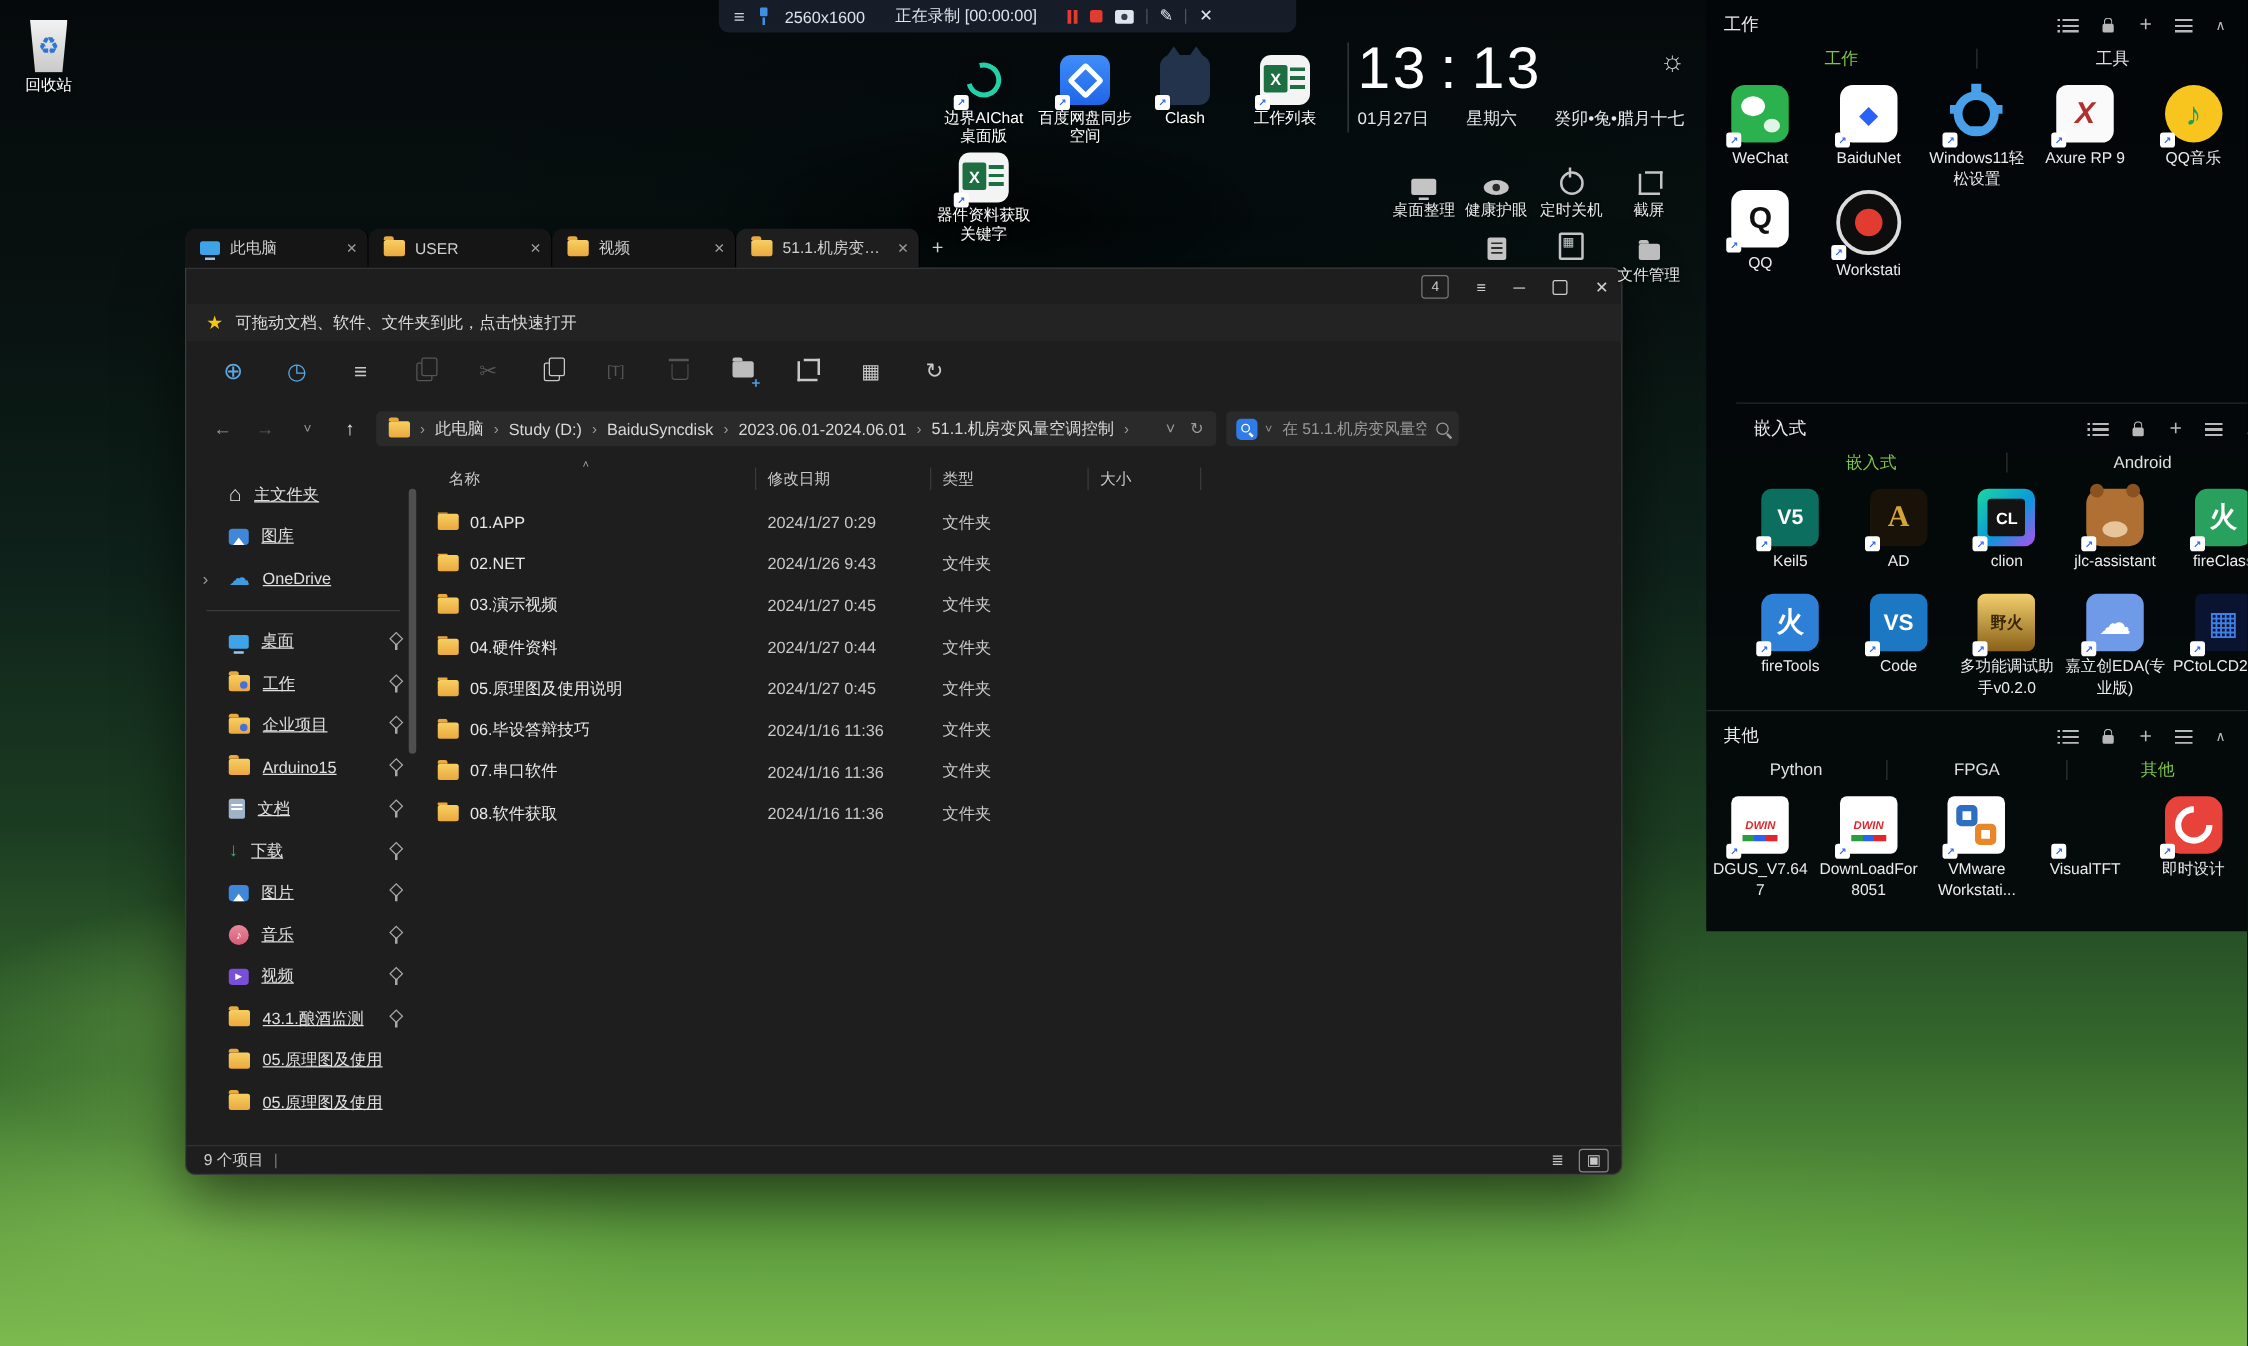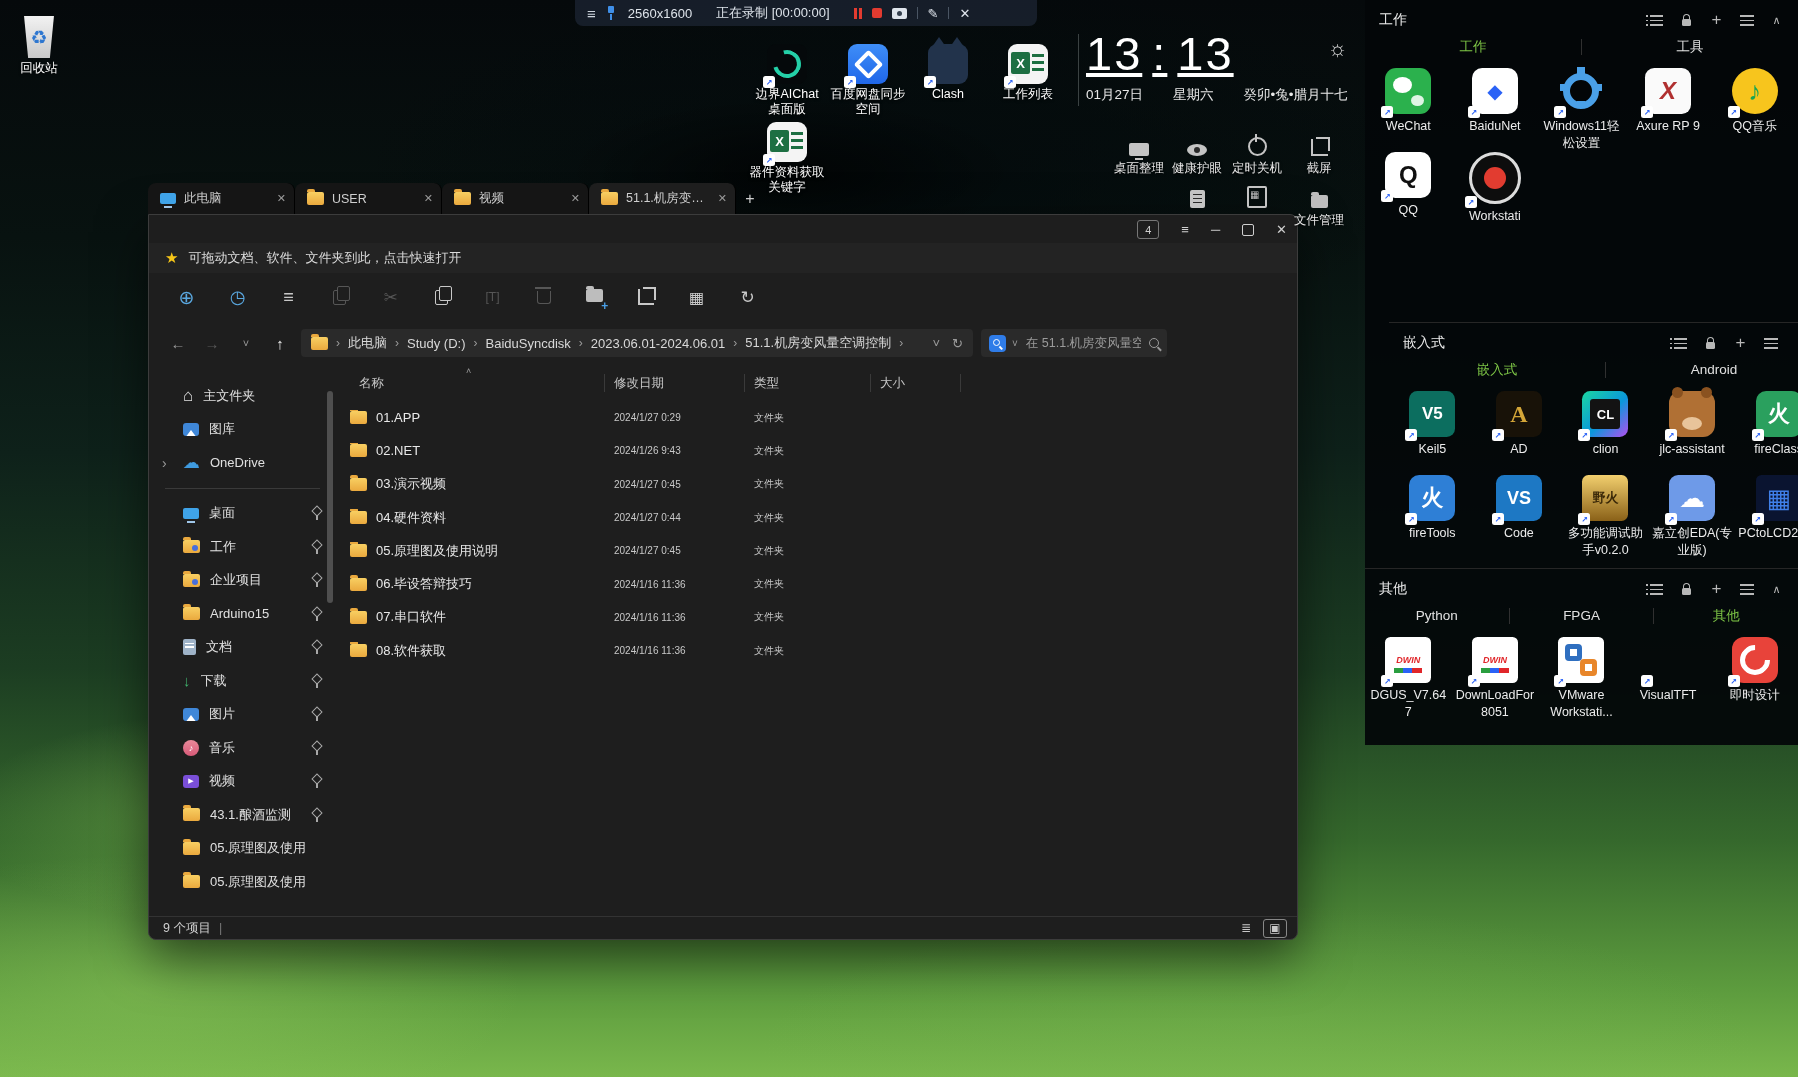--- a/index.html
+++ b/index.html
@@ -83,21 +83,21 @@
   .ic-clash::before,.ic-clash::after{content:"";position:absolute;top:-7px;border-left:7px solid transparent;border-right:7px solid transparent;border-bottom:10px solid #22334b;}
   .ic-clash::before{left:4px;} .ic-clash::after{right:4px;}
   .ic-excel{background:#f4f4f4;border-radius:12%;}
   .ic-excel::before{content:"X";position:absolute;left:3px;top:8px;width:19px;height:22px;background:#1d6f42;
     color:#fff;font-size:13px;display:flex;align-items:center;justify-content:center;border-radius:2px;}
   .ic-excel::after{content:"";position:absolute;right:4px;top:10px;width:12px;height:18px;
     background:repeating-linear-gradient(180deg,#1d6f42 0 3px,transparent 3px 7px);}
   
   .clock{position:absolute;left:1086px;top:28px;width:290px;z-index:1;color:#fff;}
   .clock .vline{position:absolute;left:-8px;top:6px;width:1px;height:72px;background:rgba(160,170,170,.35);}
-  .time{font-size:47px;font-weight:300;letter-spacing:2px;line-height:1.1;display:flex;gap:10px;text-decoration:underline;}
+  .time{font-size:47px;font-weight:300;letter-spacing:2px;line-height:1.1;display:flex;gap:10px;}
   .sun{position:absolute;right:28px;top:8px;font-size:22px;color:#d8d8d8;}
   .dateline{margin-top:6px;font-size:13.5px;color:#e8e8e8;display:flex;gap:30px;}
   
   .witem{position:absolute;width:60px;text-align:center;z-index:6;color:#e8e8e8;font-size:12.5px;}
   .witem .wlab{margin-top:4px;text-shadow:0 1px 3px #000;}
   .wi{height:22px;display:flex;align-items:flex-end;justify-content:center;}
   .wi-monitor i{width:20px;height:13px;background:#c4c4c4;border-radius:2px;display:block;position:relative;}
   .wi-monitor i::after{content:"";position:absolute;left:6px;bottom:-4px;width:8px;height:2.5px;background:#c4c4c4;}
   .wi-eye i{width:20px;height:12px;background:#c4c4c4;border-radius:50%;display:block;position:relative;}
   .wi-eye i::after{content:"";position:absolute;left:7px;top:3px;width:6px;height:6px;border-radius:50%;background:#2a2a2a;}
@@ -162,33 +162,33 @@
   .ic-q{width:17px;height:17px;background:#2f7ce8;border-radius:4px;position:relative;}
   .ic-q::before{content:"";position:absolute;left:4px;top:4px;width:5px;height:5px;border:1.5px solid #fff;border-radius:50%;}
   .ic-q::after{content:"";position:absolute;right:3px;bottom:3px;width:4px;height:1.5px;background:#fff;transform:rotate(45deg);}
   .searchbox input{flex:1;background:transparent;border:none;outline:none;color:#d8d8d8;
     font-size:12.5px;font-family:inherit;min-width:0;}
   .searchbox input::placeholder{color:#9a9a9a;}
   .body{flex:1;display:flex;min-height:0;position:relative;}
   .sidebar{width:187px;padding-top:14px;box-sizing:border-box;position:relative;}
   .sideitem{height:33.5px;display:flex;align-items:center;gap:10px;padding:0 14px 0 34px;position:relative;font-size:13px;color:#e0e0e0;}
   .sideitem .chev{position:absolute;left:13px;font-size:14px;}
-  .sideitem .slabel{flex:1;overflow:hidden;white-space:nowrap;}
+  .sideitem .slabel{flex:1;overflow:hidden;white-space:nowrap;text-decoration:underline;}
   .sidediv{height:1px;background:#3a3a3a;margin:8px 16px;}
   .sidescroll{position:absolute;right:3px;top:26px;width:6px;height:212px;background:#4f4f4f;border-radius:3px;}
   .filelist{flex:1;display:flex;flex-direction:column;min-width:0;}
   .fhead{height:36px;display:grid;grid-template-columns:255px 140px 126px 90px 1fr;align-items:center;
     font-size:12.5px;color:#c8c8c8;padding-left:14px;position:relative;}
   .fhead .hcell{border-right:1px solid #3a3a3a;height:18px;line-height:18px;padding-left:9px;}
   .fhead .hcell:last-child{border-right:none;}
   .sortcaret{position:absolute;left:130px;top:1px;font-size:9px;color:#9a9a9a;}
   .frow{height:33.3px;display:grid;grid-template-columns:255px 140px 126px 90px 1fr;align-items:center;
     font-size:13px;padding-left:14px;}
   .frow .name{display:flex;align-items:center;gap:9px;color:#e8e8e8;overflow:hidden;white-space:nowrap;}
-  .frow .meta{color:#c8c8c8;font-size:10px;padding-left:9px;}
+  .frow .meta{color:#c8c8c8;font-size:13px;padding-left:9px;}
   .statusbar{height:22px;border-top:1px solid #333;display:flex;align-items:center;gap:8px;
     padding:0 10px 0 14px;font-size:12.5px;color:#cfcfcf;}
   .statusbar .vsep{color:#777;}
   .sb-btns{margin-left:auto;display:flex;gap:6px;align-items:center;}
   .sb-btn{width:22px;height:17px;display:flex;align-items:center;justify-content:center;font-size:12px;color:#c8c8c8;border-radius:3px;}
   .sb-btn.on{border:1px solid #888;}
   
   .rightcol{position:absolute;left:1365px;top:0;width:433px;height:745px;background:rgba(3,6,9,.93);z-index:4;}
   .panel{position:absolute;left:0;width:433px;box-sizing:border-box;}
   .panel.p0{top:0;height:322px;}

